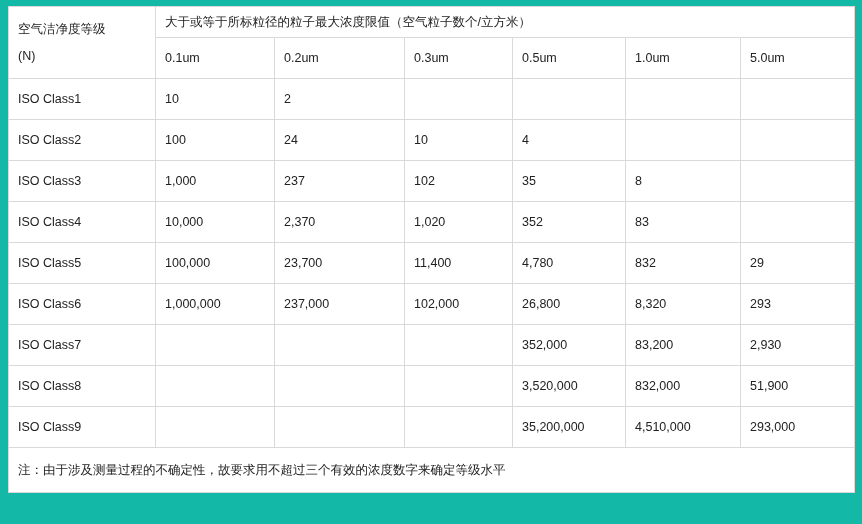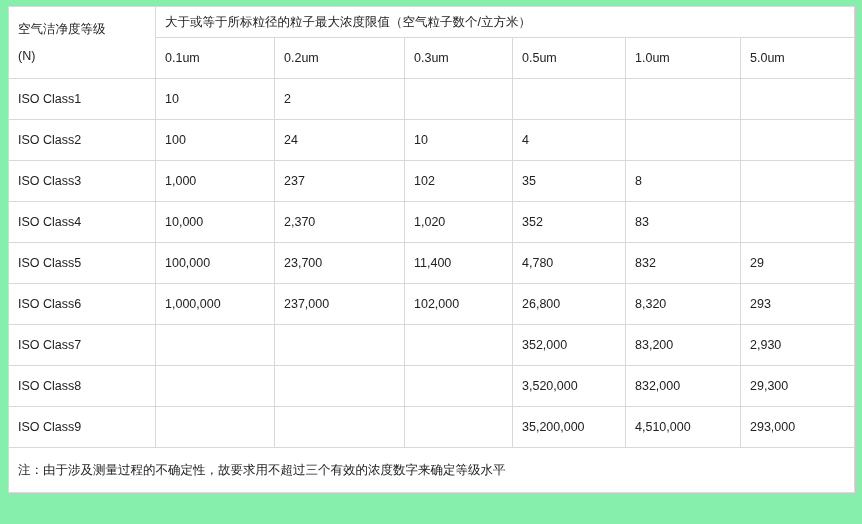--- a/index.html
+++ b/index.html
@@ -12,21 +12,21 @@
     height: 524px;
     font-family: "Liberation Sans", sans-serif;
     color: #1a1a1a;
     overflow: hidden;
   }
   .page {
     width: 862px;
     height: 524px;
     box-sizing: border-box;
     padding: 6px 8px 6px 8px;
-    background: #86efac;
+    background: #14b8a6;
   }
   table.iso {
     border-collapse: collapse;
     width: 846px;
     table-layout: fixed;
     background: #ffffff;
   }
   table.iso td, table.iso th {
     border: 1px solid #d9d9d9;
     font-weight: normal;
@@ -166,21 +166,21 @@
         <td class="val">83,200</td>
         <td class="val">2,930</td>
       </tr>
       <tr>
         <td class="rowlabel">ISO Class8</td>
         <td class="val"></td>
         <td class="val"></td>
         <td class="val"></td>
         <td class="val">3,520,000</td>
         <td class="val">832,000</td>
-        <td class="val">29,300</td>
+        <td class="val">51,900</td>
       </tr>
       <tr>
         <td class="rowlabel">ISO Class9</td>
         <td class="val"></td>
         <td class="val"></td>
         <td class="val"></td>
         <td class="val">35,200,000</td>
         <td class="val">4,510,000</td>
         <td class="val">293,000</td>
       </tr>

